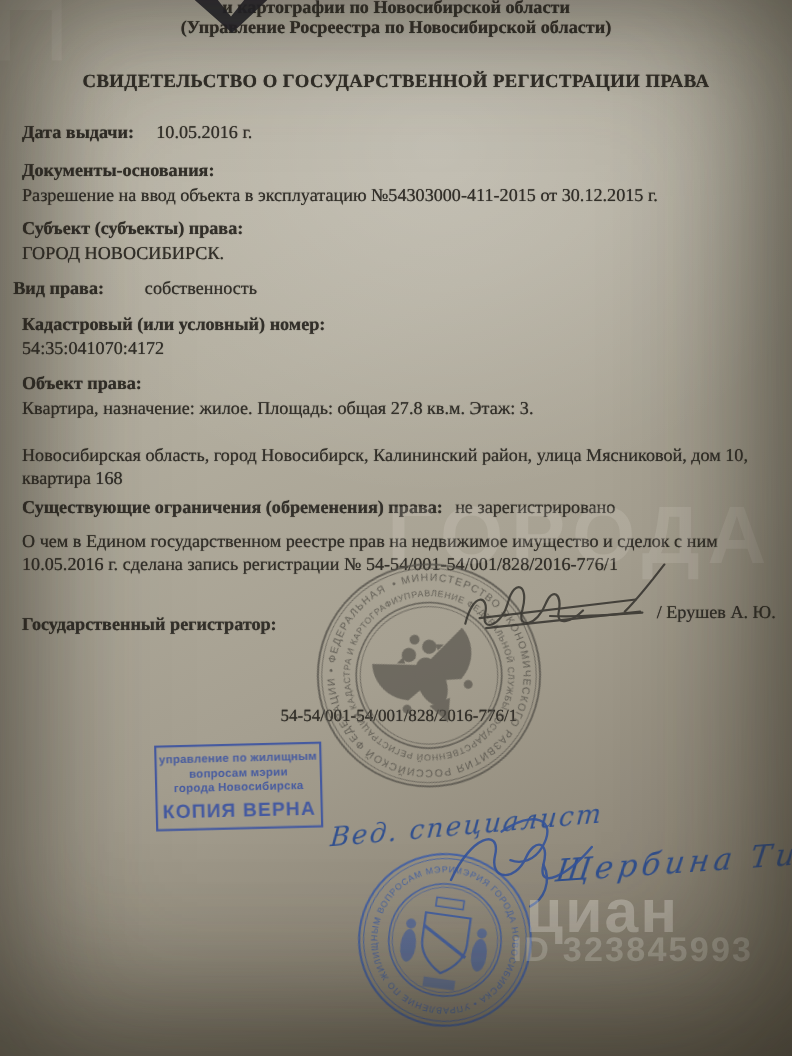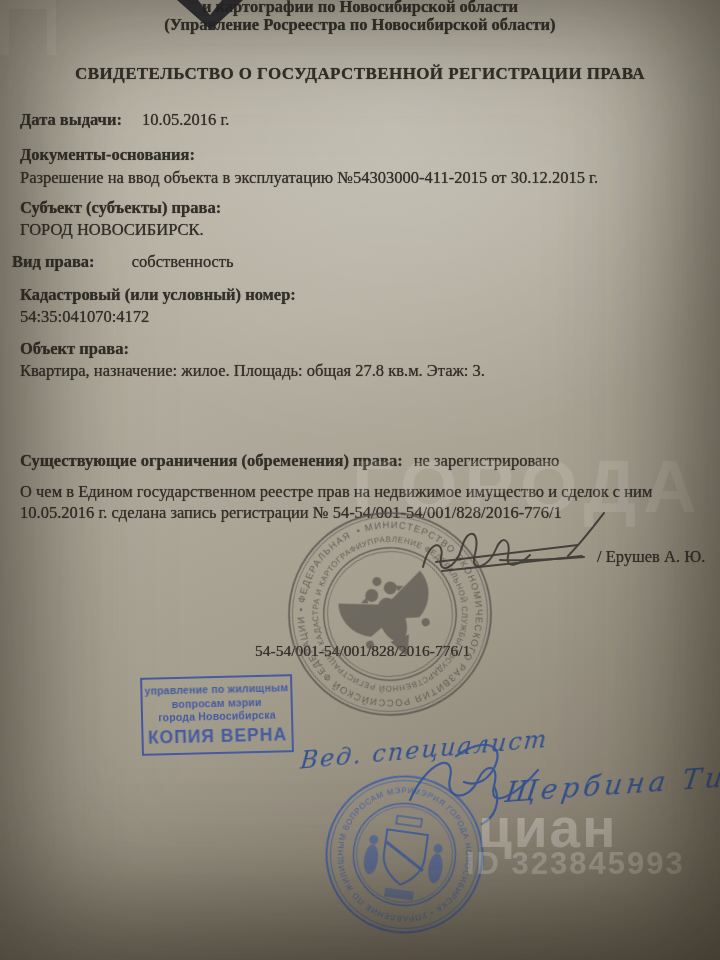--- a/index.html
+++ b/index.html
@@ -68,28 +68,30 @@
   <div class="ln" style="top:251px;left:12px">
     <span class="b">Вид права:</span>
     <span style="margin-left:33px">собственность</span>
   </div>
 
   <div class="ln b" style="top:284px;left:20px">Кадастровый (или условный) номер:</div>
   <div class="ln" style="top:306px;left:20px">54:35:041070:4172</div>
 
   <div class="ln b" style="top:338px;left:20px">Объект права:</div>
   <div class="ln" style="top:360px;left:20px">Квартира, назначение: жилое. Площадь: общая 27.8 кв.м. Этаж: 3.</div>
+  <div class="ln wrap" style="top:403px;left:20px;width:686px">Новосибирская область, город Новосибирск, Калининский район, улица Мясниковой, дом 10, квартира 168</div>
 
   <div class="ln" style="top:450px;left:20px">
     <span class="b">Существующие ограничения (обременения) права:</span>
     <span style="margin-left:7px">не зарегистрировано</span>
   </div>
 
   <div class="ln wrap" style="top:481px;left:20px;width:692px">О чем в Едином государственном реестре прав на недвижимое имущество и сделок с ним 10.05.2016 г. сделана запись регистрации № 54-54/001-54/001/828/2016-776/1</div>
 
+  <div class="ln b" style="top:557px;left:20px">Государственный регистратор:</div>
   <div class="ln" style="top:546px;left:597px">/ Ерушев А. Ю.</div>
   <div class="ln" style="top:640px;left:255px;font-size:15.5px;z-index:4">54-54/001-54/001/828/2016-776/1</div>
 
   <svg class="sig-black" width="210" height="82" viewBox="0 0 210 82">
     <g fill="none" stroke="#35332e" stroke-width="2" stroke-linecap="round">
       <path d="M15,55 C22,26 37,29 33,46 C29,63 48,58 54,35 C60,14 73,19 67,42 C61,62 81,56 88,37 C94,22 103,27 100,44 C97,59 113,52 122,43"></path>
       <path d="M28,50 L170,33"></path>
       <path d="M34,59 L174,44"></path>
       <path d="M160,44 C173,31 186,14 196,1"></path>
       <path d="M92,48 C115,49 150,47 176,45"></path>

